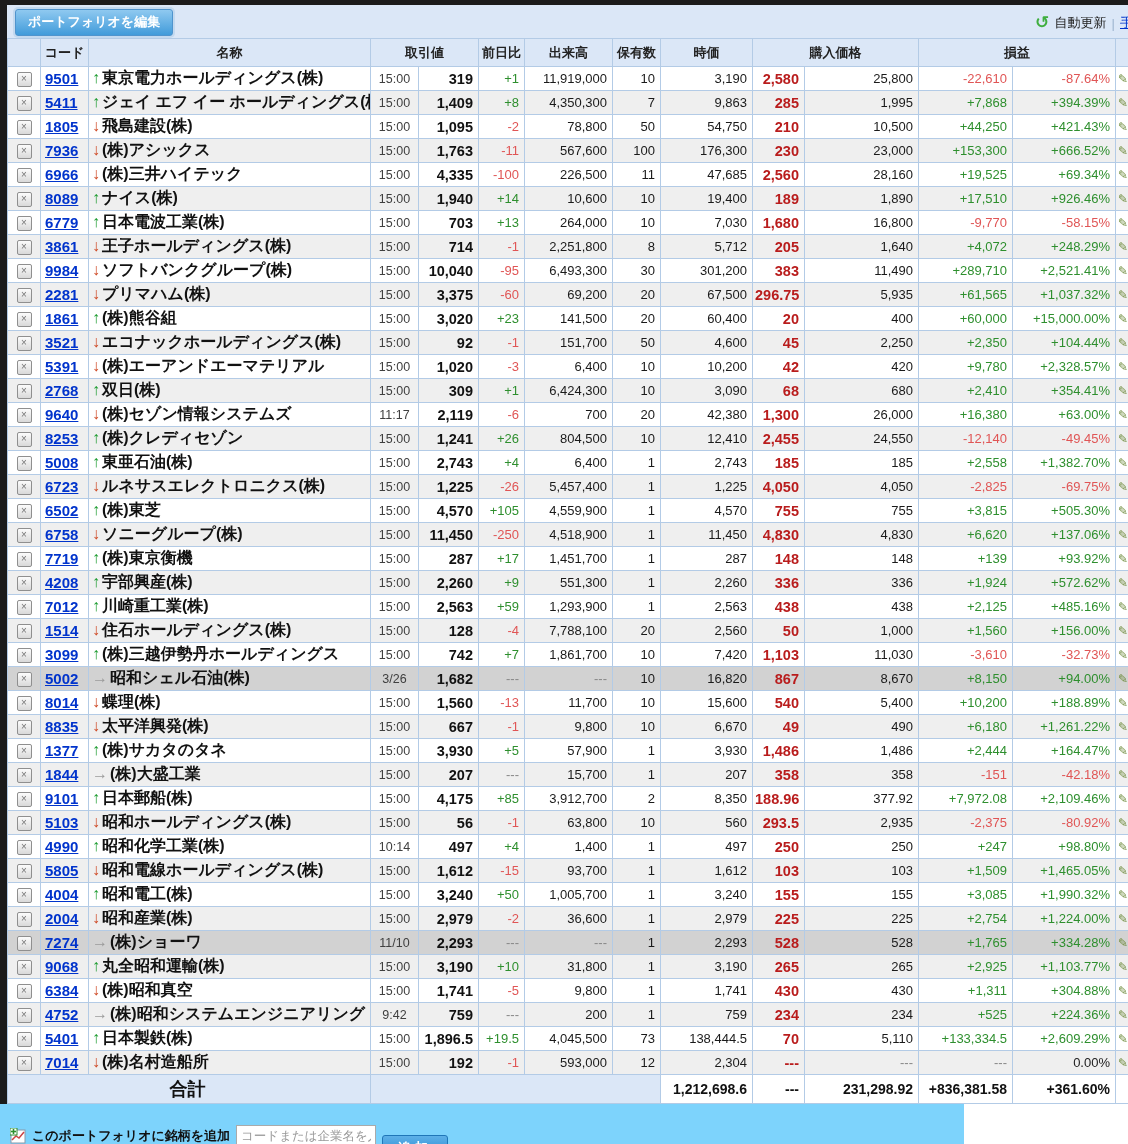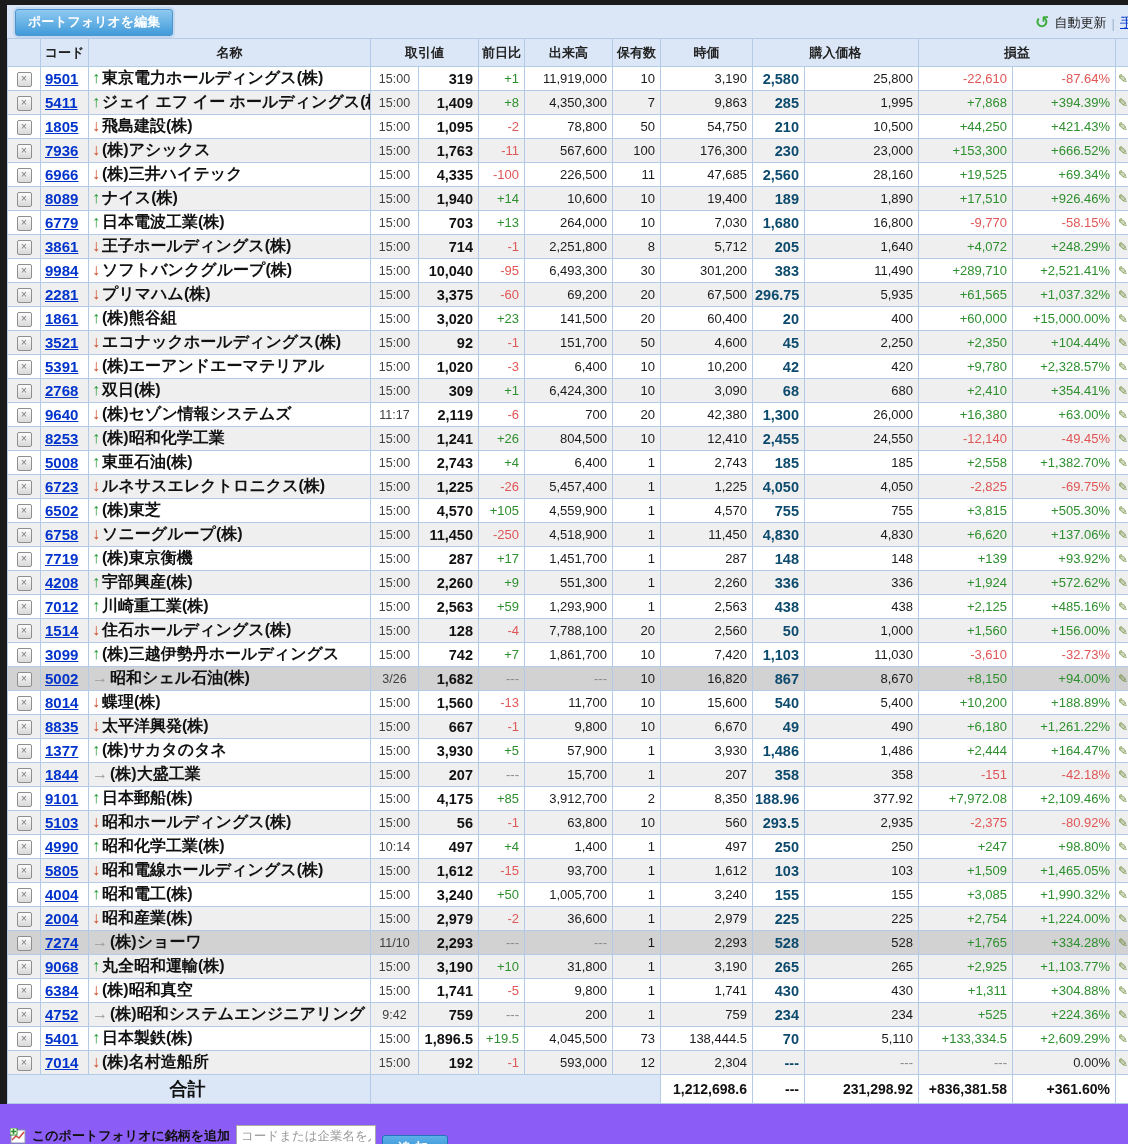--- a/index.html
+++ b/index.html
@@ -42,36 +42,36 @@
   td.c-code{text-align:left;padding-left:4px;}
   td.c-code a{color:#0033cc;font-weight:bold;font-size:15px;text-decoration:underline;cursor:pointer;}
   td.c-name{font-weight:bold;font-size:16px;color:#111;padding-left:3px;}
   .arrow{margin-right:2px;font-weight:bold;}
   .arrow.up{color:#1e9c30;}
   .arrow.down{color:#cf4a26;}
   .arrow.flat{color:#9a9a9a;}
   td.c-time{text-align:center;font-size:12.5px;color:#404040;padding:0 3px;}
   td.c-price{text-align:right;font-weight:bold;font-size:14.5px;color:#111;}
   td.c-change,td.c-volume,td.c-hold,td.c-market,td.c-ptotal,td.c-pl,td.c-plpct{text-align:right;}
-  td.c-unit{text-align:right;font-weight:bold;font-size:14.5px;color:#0c4a6e;}
+  td.c-unit{text-align:right;font-weight:bold;font-size:14.5px;color:#b91c1c;}
   td.c-memo{padding:0 0 0 2px;}
   .memo-pencil{font-size:12px;color:#6d8b3a;cursor:pointer;}
 
   .pos{color:#2e8f2e;}
   .neg{color:#e05555;}
   .dash{color:#888;}
   .neutral{color:#222;}
 
   tfoot td{height:28px;font-weight:bold;font-size:13.5px;background:#fff;}
   tfoot td.t-label{background:#dbe7f7;text-align:center;color:#111;font-size:18px;}
   tfoot td.t-blank{background:#dbe7f7;}
   tfoot td.t-num{text-align:right;color:#111;font-size:14px;}
 
   
-  .footer{position:absolute;left:0;top:1104px;width:1128px;height:40px;background:#8b5cf6;}
+  .footer{position:absolute;left:0;top:1104px;width:964px;height:40px;background:#7dd3fc;}
   .footer-inner{position:absolute;left:10px;top:7px;display:flex;align-items:center;gap:6px;}
   .add-label{font-weight:bold;font-size:13px;color:#111;}
   .add-input{width:130px;height:18px;border:1px solid #aaa;font-size:12.5px;padding:1px 4px;color:#333;font-family:inherit;}
   .add-input::placeholder{color:#999;}
   .add-btn{background:linear-gradient(#5db0e8,#1f83cc);border:1px solid #1f76b8;border-radius:3px;
     color:#fff;font-size:13px;font-weight:bold;padding:3px 15px;letter-spacing:4px;cursor:pointer;font-family:inherit;margin-top:24px;}
 </style>
 </head>
 <body>
 
@@ -358,21 +358,21 @@
           <td class="c-market">42,380</td>
           <td class="c-unit">1,300</td>
           <td class="c-ptotal">26,000</td>
           <td class="c-pl pos">+16,380</td>
           <td class="c-plpct pos">+63.00%</td>
           <td class="c-memo"><span class="memo-pencil">✎</span></td>
         </tr>
         <tr class="alt">
           <td class="c-x"><span class="del-btn">×</span></td>
           <td class="c-code"><a>8253</a></td>
-          <td class="c-name"><span class="arrow up">↑</span><span>(株)昭和化学工業</span></td>
+          <td class="c-name"><span class="arrow up">↑</span><span>(株)クレディセゾン</span></td>
           <td class="c-time">15:00</td>
           <td class="c-price">1,241</td>
           <td class="c-change pos">+26</td>
           <td class="c-volume">804,500</td>
           <td class="c-hold">10</td>
           <td class="c-market">12,410</td>
           <td class="c-unit">2,455</td>
           <td class="c-ptotal">24,550</td>
           <td class="c-pl neg">-12,140</td>
           <td class="c-plpct neg">-49.45%</td>

